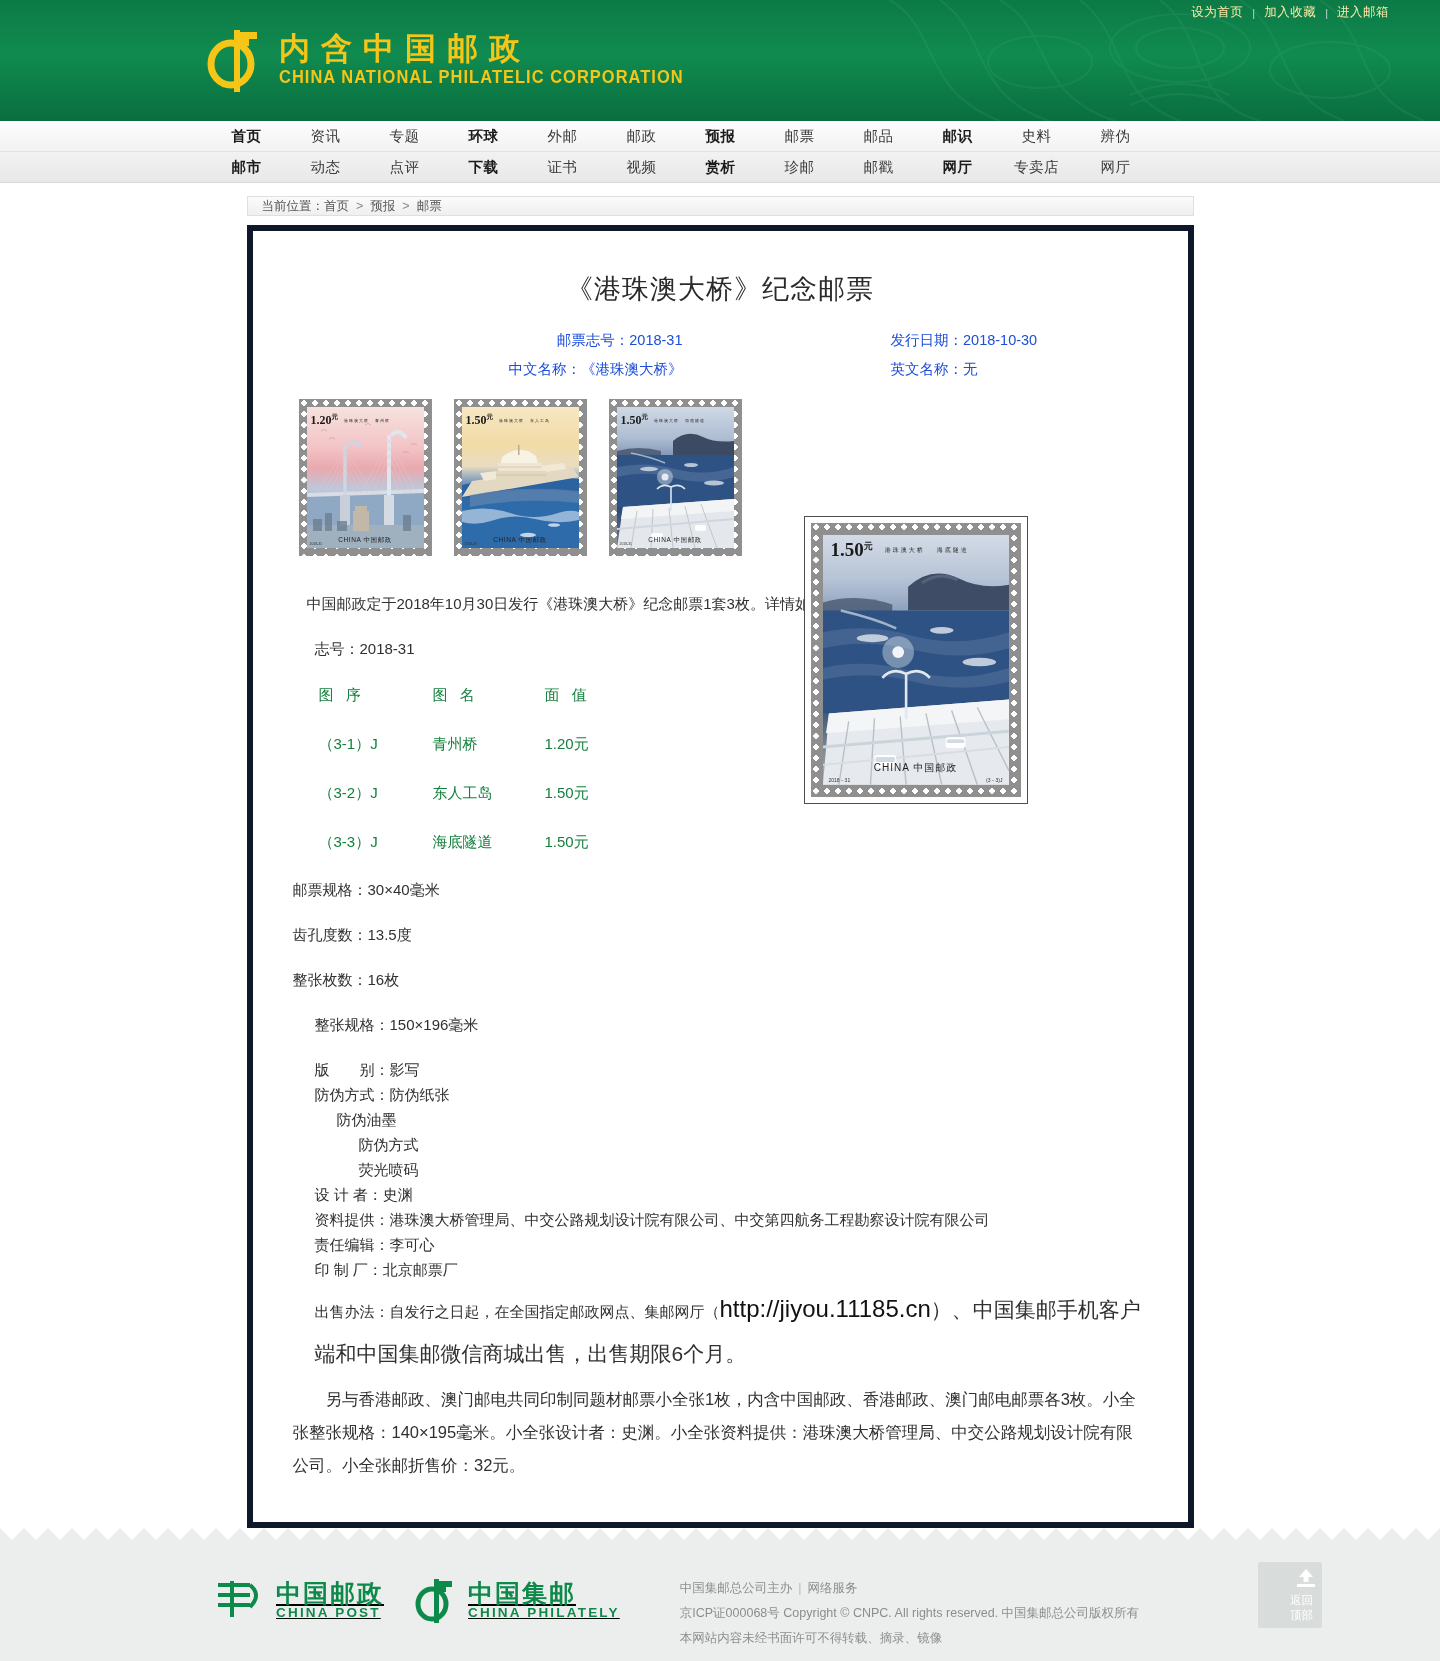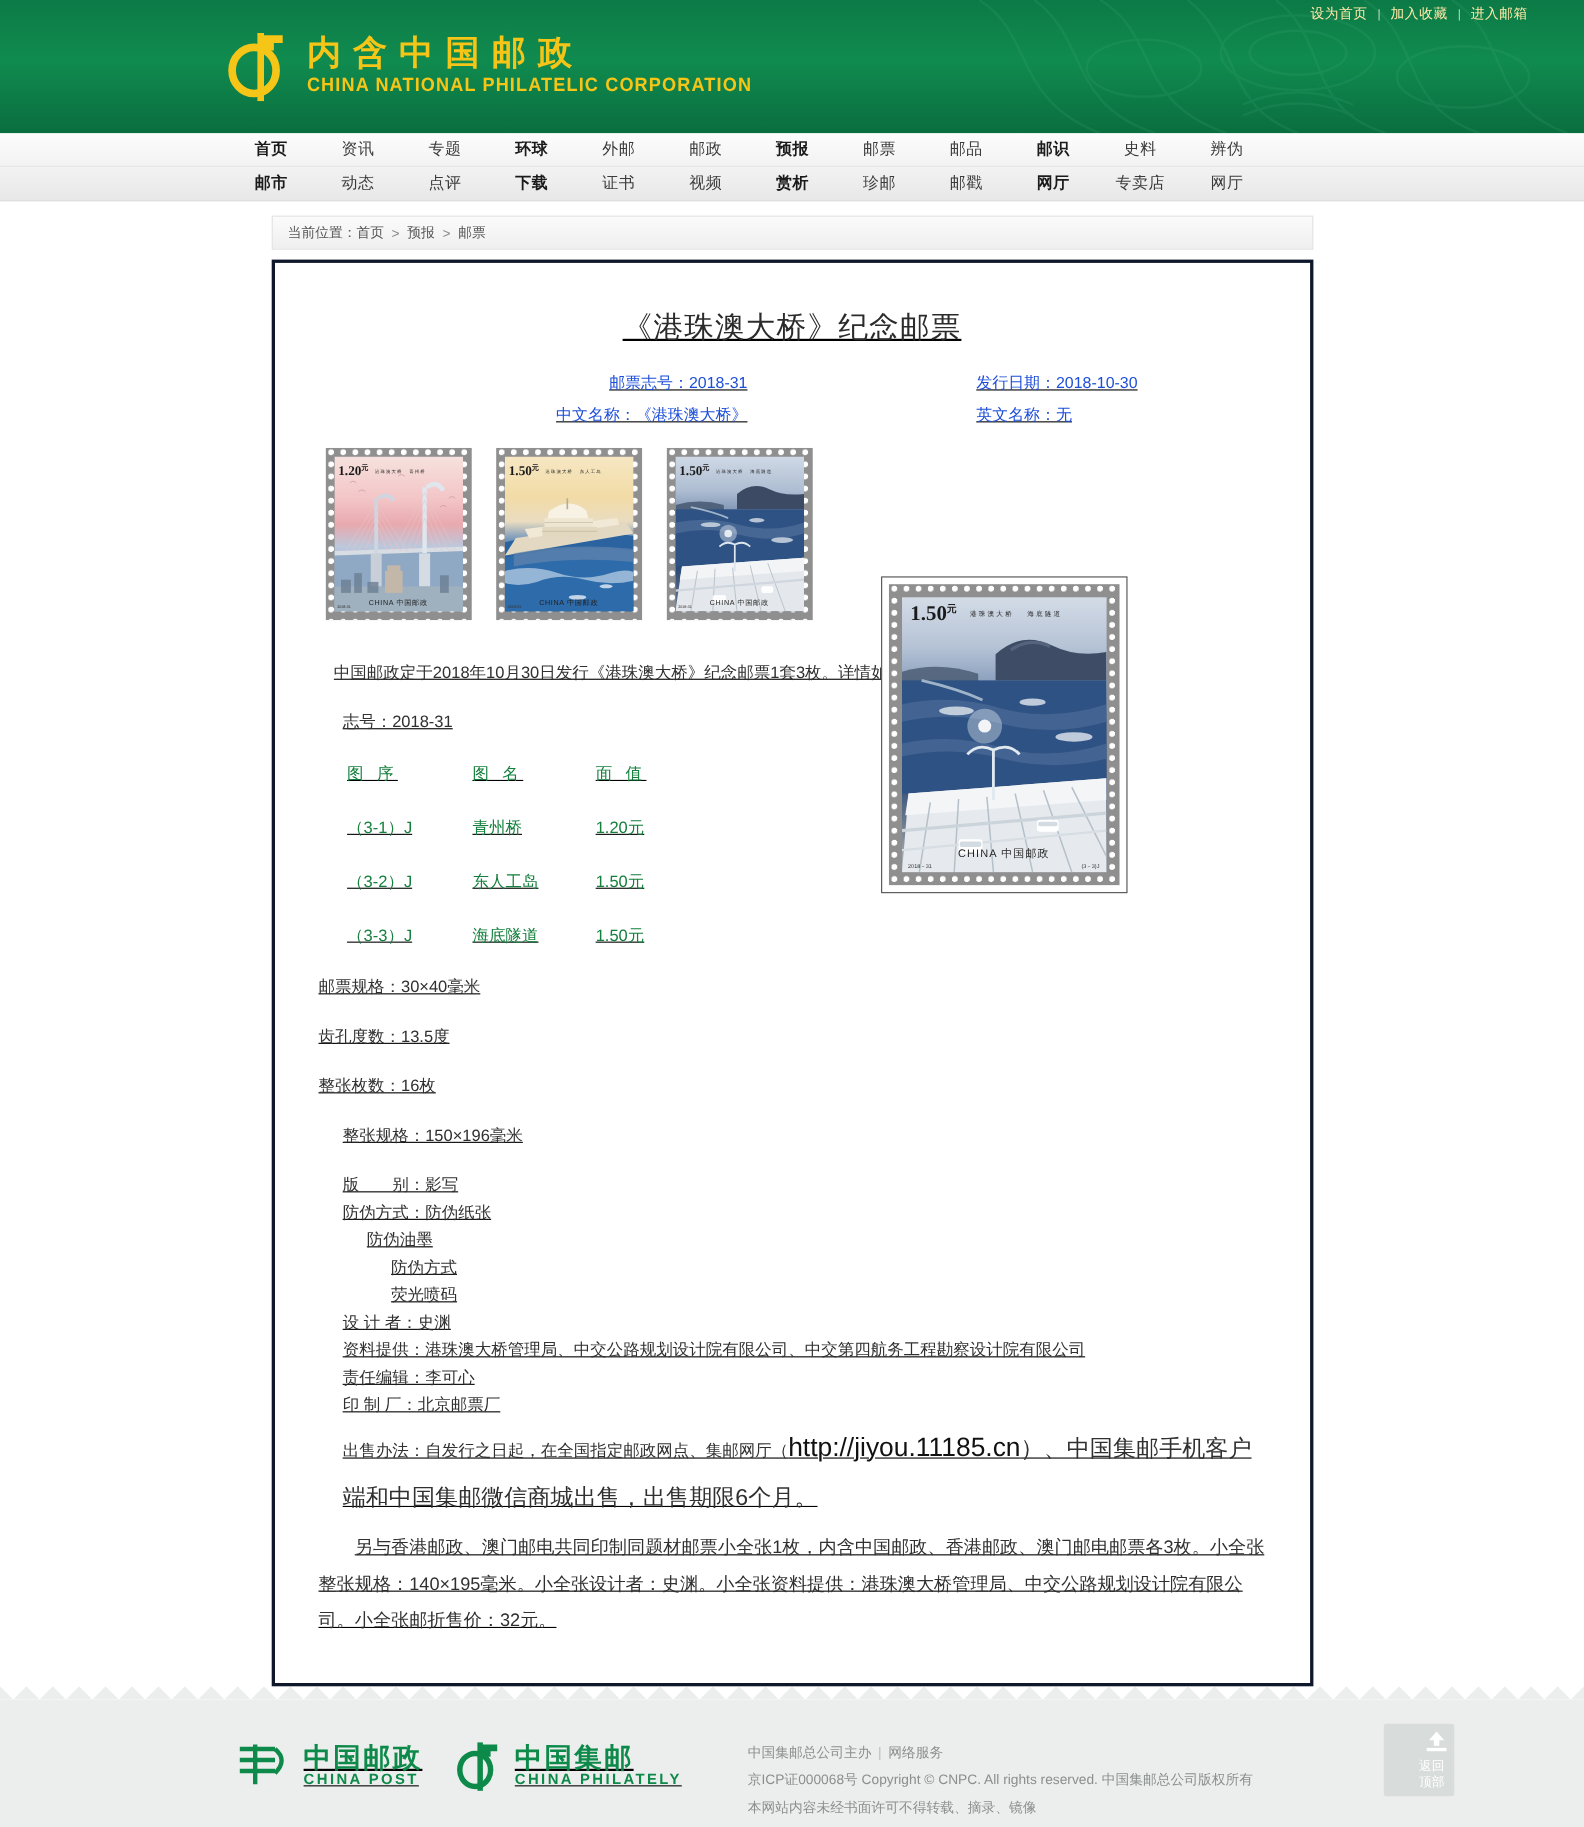--- a/index.html
+++ b/index.html
@@ -68,38 +68,37 @@
     font-size: 14.5px; color: #3b3b3b;
     text-decoration: none; line-height: 31px;
     letter-spacing: .5px;
   }
   .navitem.bold { font-weight: bold; color: #1b1b1b; }
 
   
   .crumbbar {
     margin: 13px auto 0;
     width: 947px;
-    height: 31px;
+    height: 20px;
     background: linear-gradient(to bottom,#fbfbfb,#efefef);
     border: 1px solid #e0e0e0;
     display: flex; align-items: center;
     padding-left: 14px;
     font-size: 12.5px; color: #555;
   }
   .crumbbar a { color: #555; text-decoration: none; }
   .crumbbar .arrow { margin: 0 7px; color: #888; }
 
   
   .card {
     width: 947px; margin: 9px auto 0;
     background: #fff;
-    border: 3px solid #0f172a;
+    border: 6px solid #0f172a;
     padding: 28px 0 40px;
     position: relative;
-    text-decoration: underline;
   }
   .doc-title {
     text-align: center;
     font-size: 27px; color: #2b2b2b;
     font-weight: normal;
     letter-spacing: 1px;
     margin: 12px 0 24px;
     font-family: "DejaVu Sans","Liberation Sans",sans-serif;
   }
   .meta-row {

